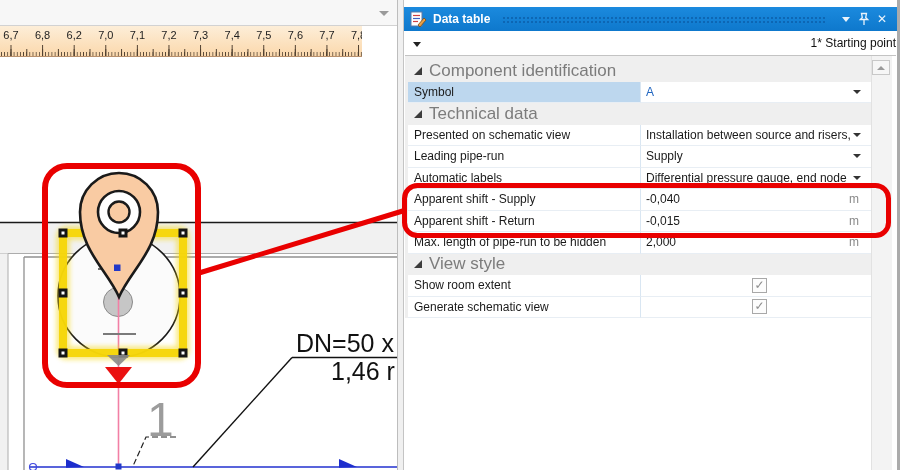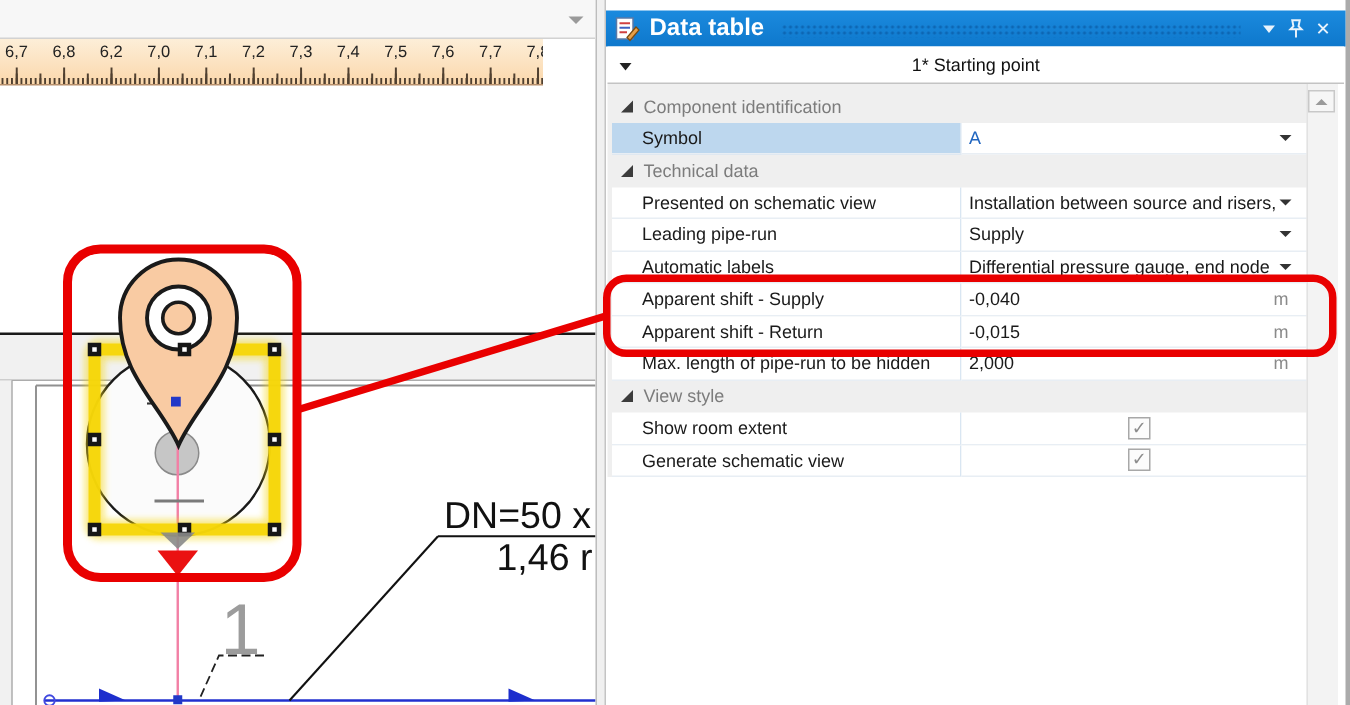--- a/index.html
+++ b/index.html
@@ -34,41 +34,41 @@
   #divider { position: absolute; left: 397px; top: 0; width: 7px; height: 470px;
     background: #f0f0f0; border-left: 1px solid #bdbdbd; border-right: 1px solid #c4c4c4; }
 
   
   #panel { position: absolute; left: 404px; top: 0; width: 496px; height: 470px;
     background: #fff; border-right: 3px solid #ababab; }
 
   .titlebar { position: absolute; left: 0; top: 7px; right: 0; height: 24px;
     background: linear-gradient(#1b8ade, #0e78cc); display: flex; align-items: center; padding: 0 6px; }
   .title-icon { width: 17px; height: 17px; margin-right: 6px; flex: 0 0 auto; }
-  .title-text { color: #fff; font-size: 16px; font-weight: bold; white-space: nowrap; }
+  .title-text { color: #fff; font-size: 12px; font-weight: bold; white-space: nowrap; }
   .title-grip { flex: 1; height: 9px; margin: 2px 10px 0 12px; opacity: .7;
     background-image: radial-gradient(#0a5ca6 1px, transparent 1.1px); background-size: 4px 4px; }
   .tb-btn { width: 18px; height: 18px; display: flex; align-items: center; justify-content: center; cursor: default; }
   .tb-caret { width: 0; height: 0; border-left: 4px solid transparent; border-right: 4px solid transparent; border-top: 5px solid #eaf3fb; }
   .tb-close { color: #eaf3fb; font-size: 12px; line-height: 12px; }
 
   .selector { position: absolute; left: 1px; top: 31px; right: 1px; height: 25px; background: #fff;
-    border-bottom: 1px solid #c3c3c3; display: flex; align-items: center; justify-content: center; }
+    border-bottom: 1px solid #c3c3c3; display: flex; align-items: center; justify-content: flex-end; }
   .selector-caret { position: absolute; left: 8px; top: 11px; width: 0; height: 0;
     border-left: 4.5px solid transparent; border-right: 4.5px solid transparent; border-top: 5.5px solid #222; }
   .selector-text { font-size: 12px; color: #111; }
 
   .grid { position: absolute; left: 1px; top: 56px; width: 468px; bottom: 0; background: #fff; }
   .rows { background: #efefef; padding-top: 4px; width: 468px; }
   .prow { height: 21.5px; display: flex; margin-left: 3px; width: 465px; align-items: stretch; }
   .prow.header { align-items: center; gap: 7px; padding-left: 6px; }
   .hdr-tri { width: 0; height: 0; border-left: 8px solid transparent; border-bottom: 8px solid #3c3c3c; }
-  .hdr-label { font-size: 12px; color: #7c7c7c; }
+  .hdr-label { font-size: 17px; color: #7c7c7c; }
   .cell { background: #fff; border-bottom: 1px solid #e8eef4; display: flex; align-items: center; font-size: 12px; }
-  .cell.label { width: 233px; border-right: 1px solid #d9e6f2; padding-left: 20px; color: #1a1a1a;
+  .cell.label { width: 233px; border-right: 1px solid #d9e6f2; padding-left: 6px; color: #1a1a1a;
     white-space: nowrap; overflow: hidden; }
   .cell.value { flex: 1; padding-left: 5px; white-space: nowrap; overflow: hidden; }
   .cell.label.selected { background: #bdd7ee; }
   .val-text { white-space: nowrap; overflow: hidden; }
   .val-text.accent { color: #2166c0; }
   .dd-arrow { margin-left: auto; margin-right: 12px; flex: 0 0 auto; width: 0; height: 0;
     border-left: 4px solid transparent; border-right: 4px solid transparent; border-top: 4.5px solid #333; }
   .unit { margin-left: auto; padding-right: 14px; color: #8a8a8a; }
   .checkbox { margin: 0 auto; width: 15px; height: 15px; background: #fcfcfc; border: 1px solid #a8a8a8;
     display: flex; align-items: center; justify-content: center; font-size: 12px; color: #8c8c8c; line-height: 13px; }

